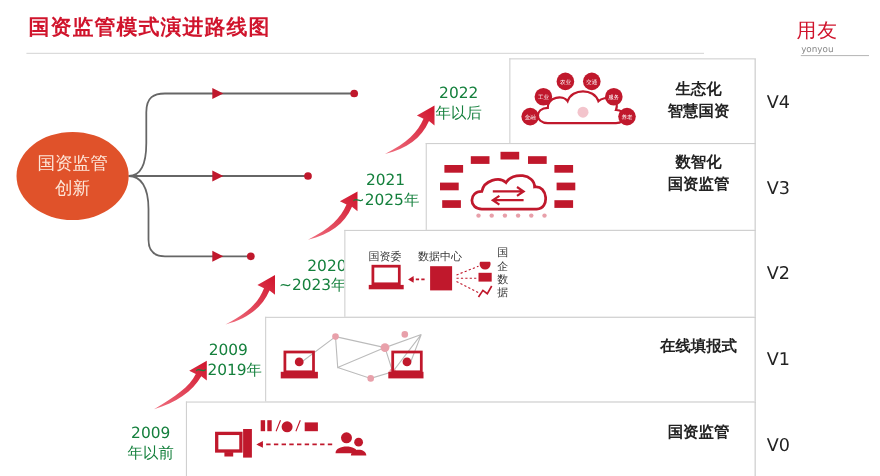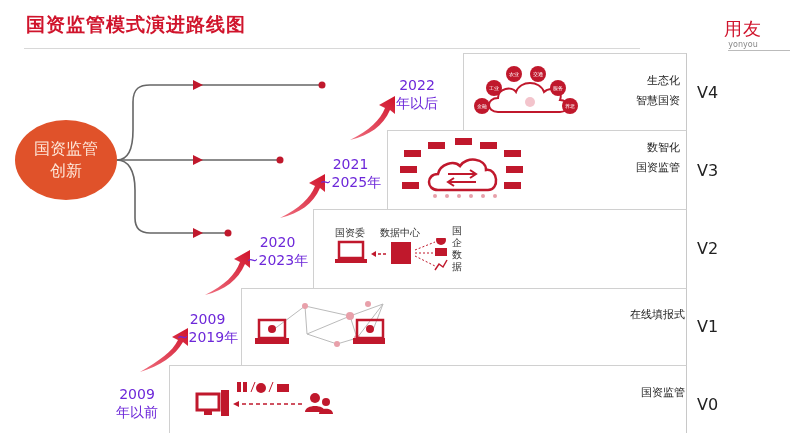--- a/index.html
+++ b/index.html
@@ -5,23 +5,23 @@
   html,body{margin:0;padding:0;background:#fff;}
   body{width:800px;height:433px;position:relative;overflow:hidden;font-family:"DejaVu Sans","Liberation Sans",sans-serif;color:#333;}
   .abs{position:absolute;}
   .title{left:26px;top:12px;font-size:19px;font-weight:bold;color:#d0142c;letter-spacing:1px;}
   .title-rule{left:24px;top:48px;width:616px;height:1px;background:#d8d8d8;}
   .logo{right:38px;top:6px;text-align:center;}
   .logo-cn{font-size:18px;font-weight:normal;color:#d0142c;line-height:22px;letter-spacing:1px;margin-top:12px;}
   .logo-en{font-size:8px;color:#888;line-height:9px;}
   .logo-rule{left:728px;top:50px;width:62px;height:1px;background:#bbb;}
   .step{border:1px solid #d0d0d0;border-right:1px solid #c8c8c8;background:#fff;}
-  .step-label{font-size:11px;color:#222;text-align:right;line-height:20px;font-weight:normal;}
+  .step-label{font-size:14px;color:#222;text-align:center;line-height:20px;font-weight:bold;}
   .ver{font-size:16px;font-weight:normal;color:#222;}
-  .year{font-size:14px;color:#6d28d9;text-align:center;line-height:18px;}
+  .year{font-size:14px;color:#15803d;text-align:center;line-height:18px;}
   .oval{left:15px;top:120px;width:102px;height:80px;border-radius:50%;background:#e0522a;color:#fde6d8;font-size:16px;text-align:center;display:flex;align-items:center;justify-content:center;line-height:22px;}
 </style>
 </head>
 <body>
 
 <div class="abs title">国资监管模式演进路线图</div>
 <div class="abs title-rule"></div>
 <div class="abs logo">
   <div class="logo-cn">用友</div>
   <div class="logo-en">yonyou</div>
@@ -65,21 +65,21 @@
 </div>
 
 <div class="abs year" style="left:102px;top:385px;width:70px;">
   <div>2009</div>
   <div>年以前</div>
 </div>
 <div class="abs year" style="left:170px;top:310px;width:75px;">
   <div>2009</div>
   <div>~2019年</div>
 </div>
-<div class="abs year" style="left:240px;top:233px;width:75px;">
+<div class="abs year" style="left:240px;top:233px;width:75px;text-align:right;">
   <div>2020</div>
   <div>~2023年</div>
 </div>
 <div class="abs year" style="left:313px;top:155px;width:75px;">
   <div>2021</div>
   <div>~2025年</div>
 </div>
 <div class="abs year" style="left:382px;top:76px;width:70px;">
   <div>2022</div>
   <div>年以后</div>

